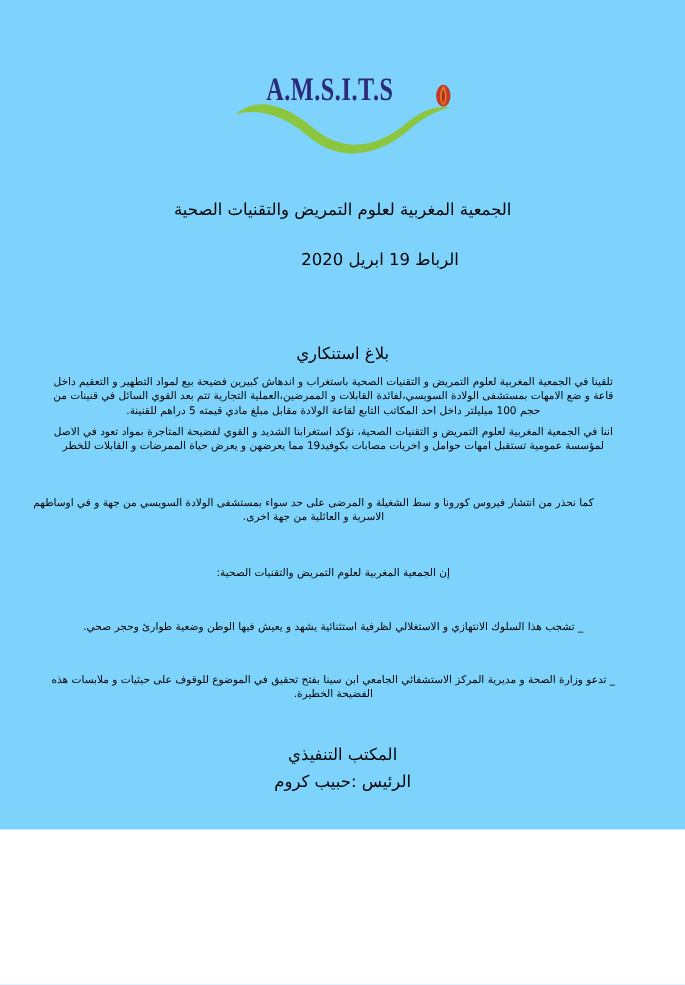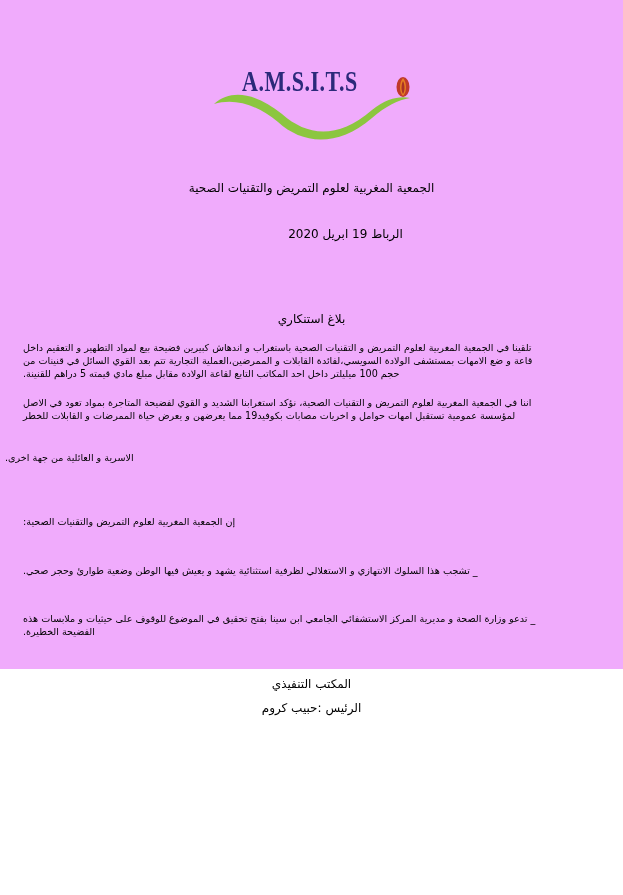--- a/index.html
+++ b/index.html
@@ -11,22 +11,22 @@
       width: 623px;
       height: 895px;
       position: relative;
       overflow: hidden;
       font-family: "DejaVu Sans", "Liberation Sans", sans-serif;
       color: #000000;
     }
     .page {
       position: absolute;
       left: 0; top: 0;
-      width: 623px; height: 669px;
-      background: #f0abfc;
+      width: 623px; height: 754px;
+      background: #7dd3fc;
     }
     .logo {
       position: absolute;
       left: 212px;
       top: 52px;
       width: 200px;
       height: 95px;
     }
     .logo-text {
       position: absolute;
@@ -53,28 +53,28 @@
       width: 16px;
       height: 24px;
     }
     .center {
       text-align: center;
       direction: rtl;
       position: absolute;
       left: 0;
       width: 623px;
       white-space: nowrap;
-      font-size: 12px;
+      font-size: 15px;
     }
     .para {
       position: absolute;
       right: 40px;
       width: 560px;
       direction: rtl;
-      text-align: left;
+      text-align: center;
       font-size: 9.6px;
       line-height: 13px;
     }
     .para .l { display: block; white-space: nowrap; }
   </style>
 </head>
 <body>
 
 <div class="page">
 
@@ -94,26 +94,27 @@
   <div class="center" style="top:227px;padding-left:34px;">الرباط 19 ابريل 2020</div>
 
   <div class="center" style="top:292px;margin-top:20px;">بلاغ استنكاري</div>
 
   <div class="para" style="top:341px;">
     <span class="l">تلقينا في الجمعية المغربية لعلوم التمريض و التقنيات الصحية باستغراب و اندهاش كبيرين فضيحة بيع  لمواد التطهير و التعقيم داخل</span>
     <span class="l">قاعة و ضع الامهات بمستشفى الولادة السويسي،لفائدة  القابلات و الممرضين،العملية التجارية تتم بعد القوي السائل  في قنينات من</span>
     <span class="l">حجم 100 ميليلتر داخل احد المكاتب التابع لقاعة الولادة مقابل مبلغ  مادي قيمته  5 دراهم للقنينة.</span>
   </div>
 
-  <div class="para" style="top:396px;">
+  <div class="para" style="top:386px;">
     <span class="l">اننا في الجمعية المغربية لعلوم التمريض و التقنيات الصحية، نؤكد استغرابنا الشديد و القوي  لفضيحة المتاجرة بمواد تعود في الاصل</span>
     <span class="l">لمؤسسة عمومية تستقبل امهات حوامل و اخريات مصابات بكوفيد19 مما يعرضهن و يعرض حياة الممرضات و القابلات  للخطر</span>
   </div>
 
   <div class="para" style="top:451px; right:58px;">
+    <span class="l">كما نحذر من انتشار فيروس كورونا و سط الشغيلة  و المرضى على حد سواء بمستشفى الولادة السويسي من جهة و في  اوساطهم</span>
     <span class="l">الاسرية و العائلية من جهة اخرى.</span>
   </div>
 
   <div class="para" style="top:515px;">
     <span class="l">إن الجمعية المغربية لعلوم التمريض والتقنيات الصحية:</span>
   </div>
 
   <div class="para" style="top:564px;">
     <span class="l">_ تشجب هذا السلوك الانتهازي و الاستغلالي لظرفية استثنائية يشهد و يعيش فيها الوطن وضعية  طوارئ وحجر صحي.</span>
   </div>

